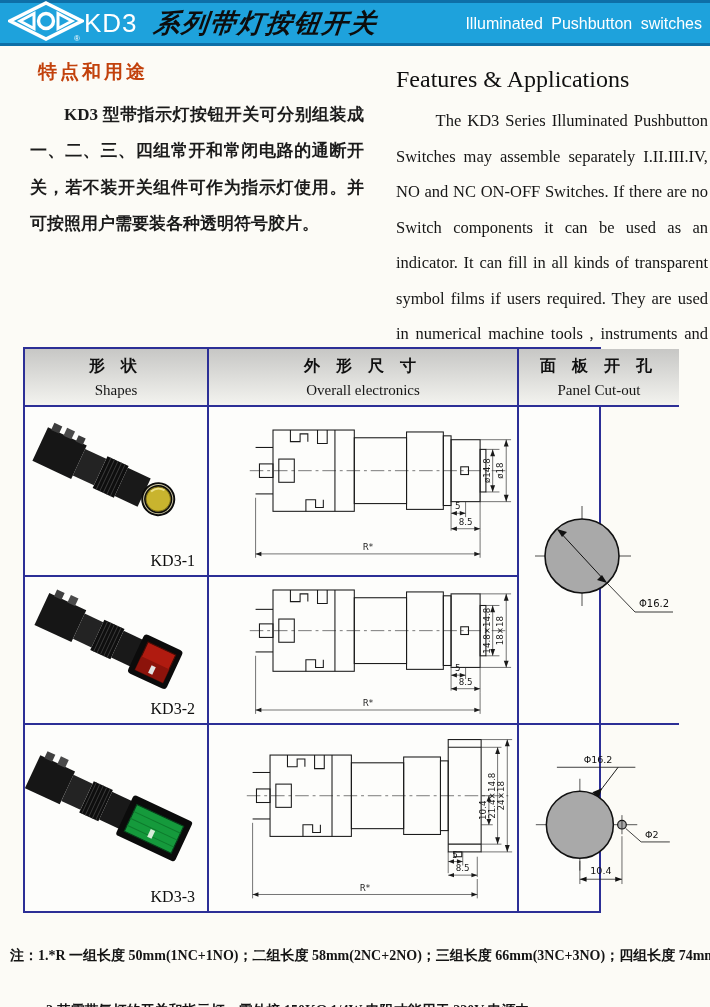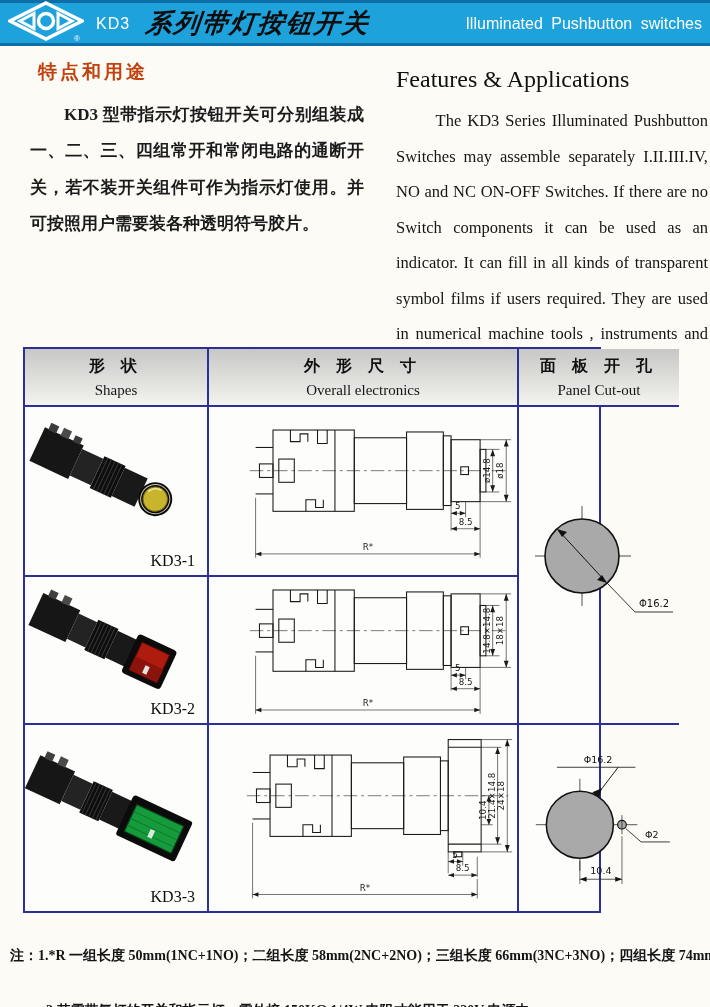--- a/index.html
+++ b/index.html
@@ -4,42 +4,42 @@
 <style>
   *{box-sizing:border-box}
   body{margin:0;background:#9a9a9a;font-family:"Liberation Sans",sans-serif}
   .page{position:relative;width:710px;height:1007px;margin:0 auto;background:#fcfbf6;overflow:hidden}
 
   
   .band{position:absolute;top:0;left:0;width:710px;height:47px;
     background:linear-gradient(180deg,#0e6fa7 0,#0e6fa7 3px,#1ea2dc 3px,#1ea2dc 43px,#0e6fa7 43px,#0e6fa7 46px,#fcfbf6 46px);
     display:flex;align-items:center}
   .logo{margin:0 0 4px 8px;flex:0 0 auto}
-  .model{color:#fff;font-size:16px;letter-spacing:1px;margin-left:12px}
+  .model{color:#fff;font-size:26px;letter-spacing:1px;}
   .t-zh{margin-left:16px;font-size:26px;font-weight:bold;font-style:italic;color:#0d0d0d;letter-spacing:2px;transform:skewX(-6deg);white-space:nowrap}
   .t-en{margin-left:auto;margin-right:8px;color:#fff;font-size:16px;word-spacing:4px;white-space:nowrap}
 
   
   .feat-zh{position:absolute;left:30px;top:60px;width:334px}
   .feat-zh h2{margin:0 0 12px 8px;font:bold 19px/1.3 "Liberation Sans",sans-serif;letter-spacing:3px;color:#c2410c}
   .feat-zh p{margin:0;font:600 17px/36.5px "Liberation Serif",serif;text-align:justify;text-indent:2em;color:#1b1b1b}
   .feat-en{position:absolute;left:396px;top:64px;width:312px}
   .feat-en h2{margin:0 0 8px 0;font:400 24px/1.3 "Liberation Serif",serif;color:#101010}
   .feat-en p{margin:0;font:400 16.5px/35.5px "Liberation Serif",serif;text-align:justify;text-indent:2.4em;color:#151515}
 
   
   .spec{position:absolute;left:23px;top:347px;width:578px;height:566px;border:2px solid #2c2f96;
     display:grid;grid-template-columns:184px 310px 1fr;grid-template-rows:58px 170px 148px auto;background:#fdfdfb}
   .cell{position:relative}
   .br{border-right:2px solid #2c2f96}
   .bb{border-bottom:2px solid #2c2f96}
   .th{background:linear-gradient(180deg,#c7c7c5,#f3f3ef);display:flex;flex-direction:column;align-items:center;justify-content:center;gap:5px}
   .th .zh{font:bold 16px "Liberation Serif",serif;letter-spacing:6px;color:#101010}
   .th .en{font:400 15px "Liberation Serif",serif;color:#161616}
-  .photo{display:flex;align-items:flex-start;justify-content:flex-start;padding-top:6px}
+  .photo{display:flex;align-items:flex-start;justify-content:center;padding-top:6px}
   .model-label{position:absolute;right:12px;bottom:5px;font:400 16px "Liberation Serif",serif;color:#0e0e0e}
   .draw,.cut{display:flex;align-items:center;justify-content:center}
   .cut-round{grid-column:3;grid-row:2/4}
 
   svg.tech text{font:9px "DejaVu Sans",sans-serif;fill:#1a1a1a}
   svg.tech .o{stroke:#1a1a1a;stroke-width:1.1;fill:none}
   svg.tech .d{stroke:#333;stroke-width:.7;fill:none}
   svg.tech .cl{stroke:#555;stroke-width:.8;stroke-dasharray:14 4 3 4;fill:none}
   svg.tech .ar{fill:#1a1a1a;stroke:none}
   svg.cut text{font:10px "DejaVu Sans",sans-serif;fill:#111}

